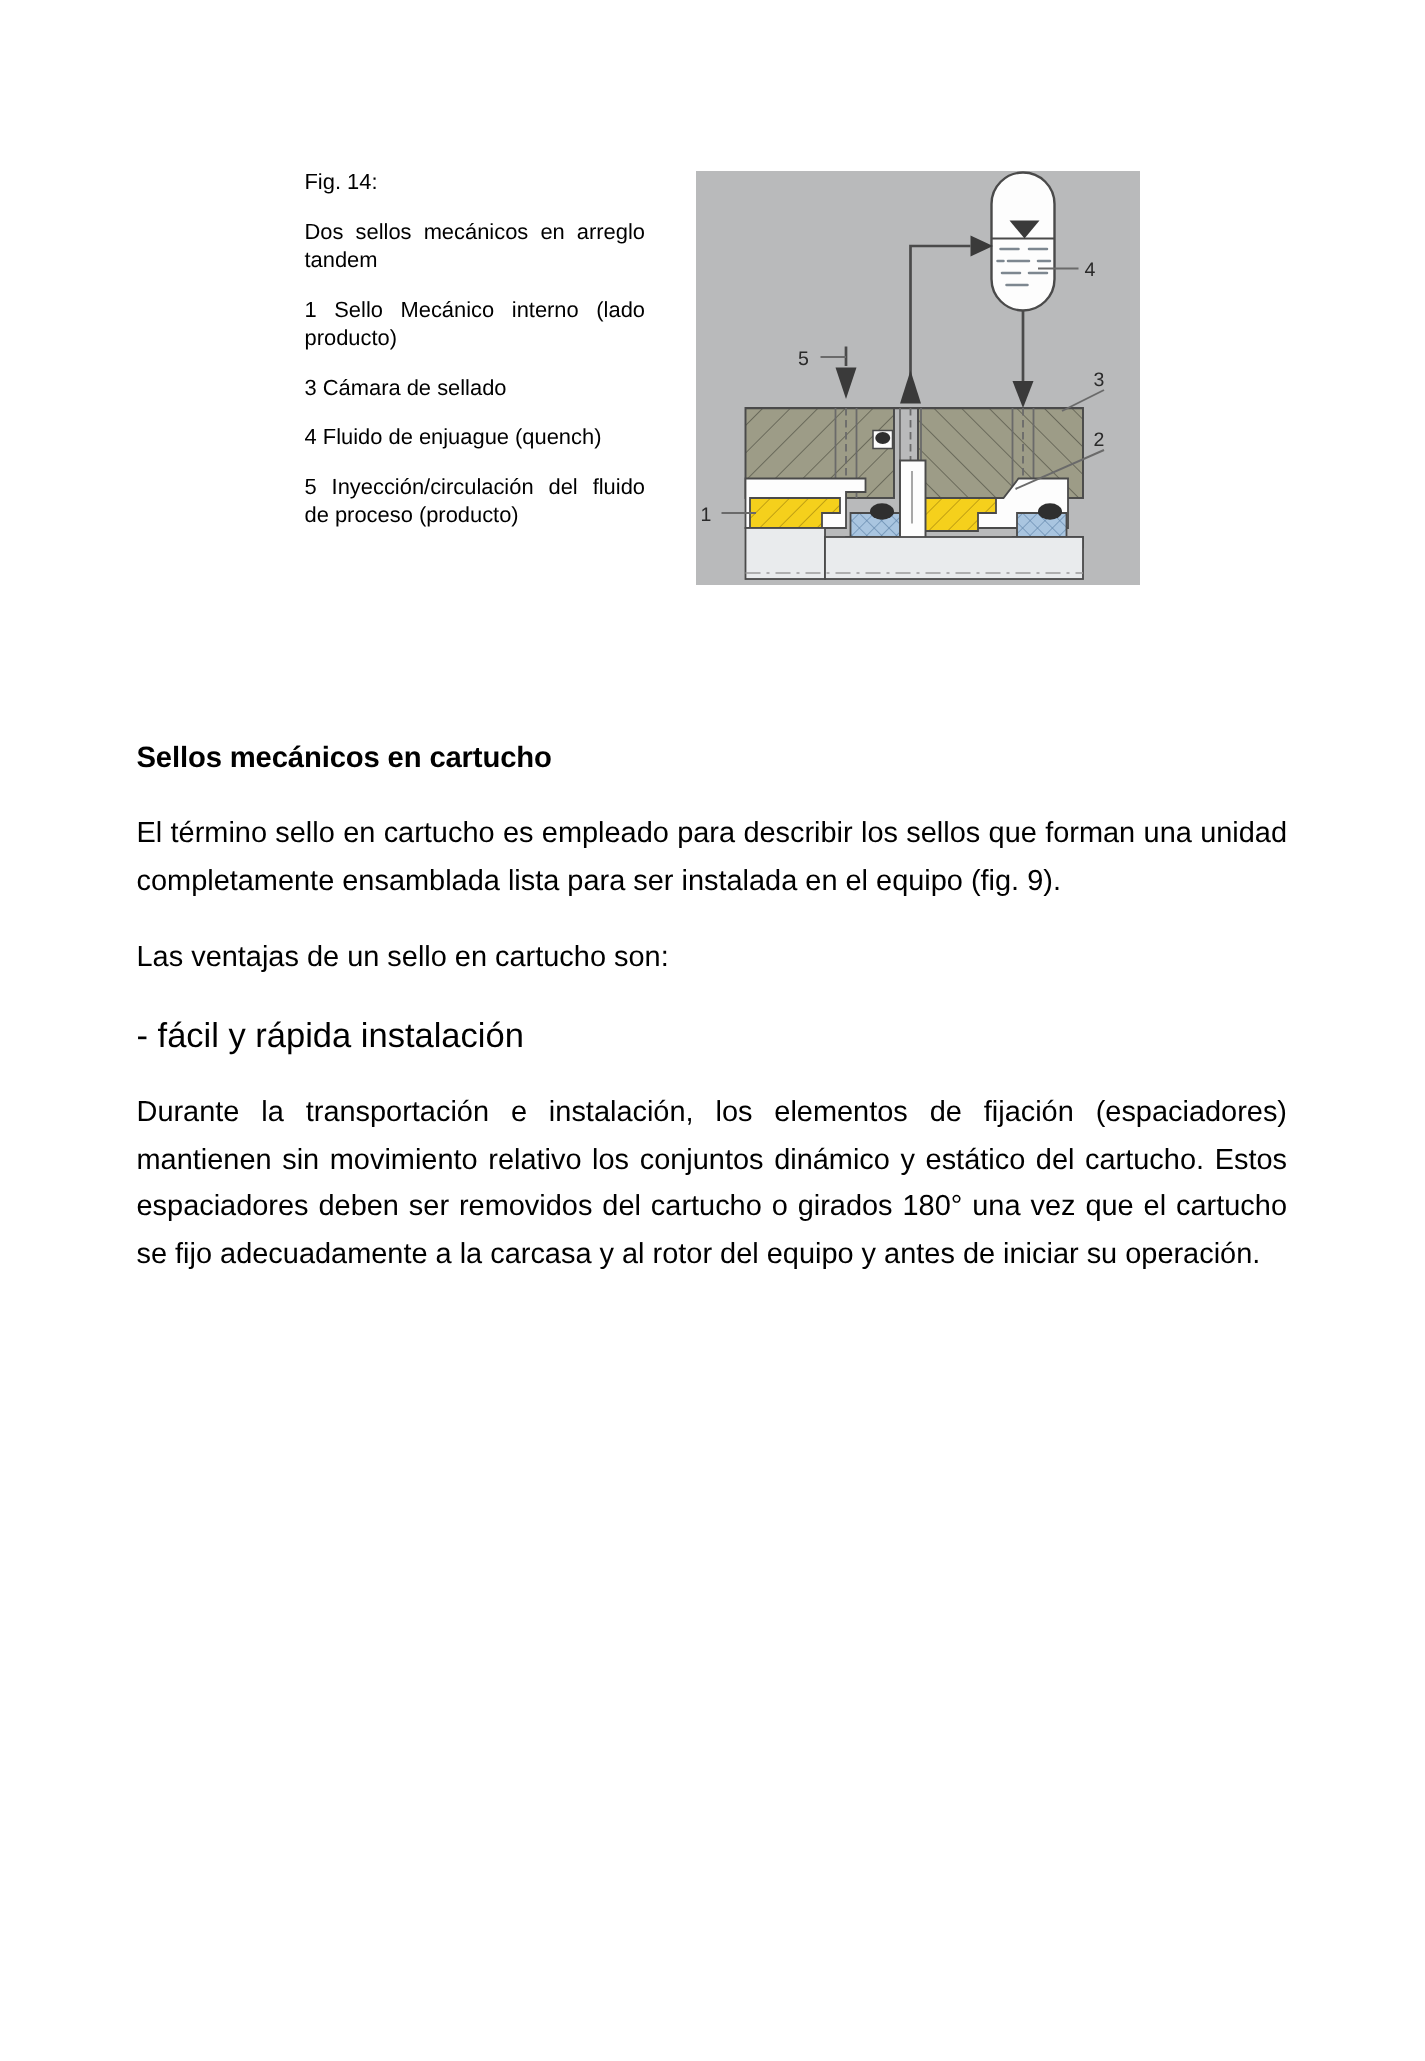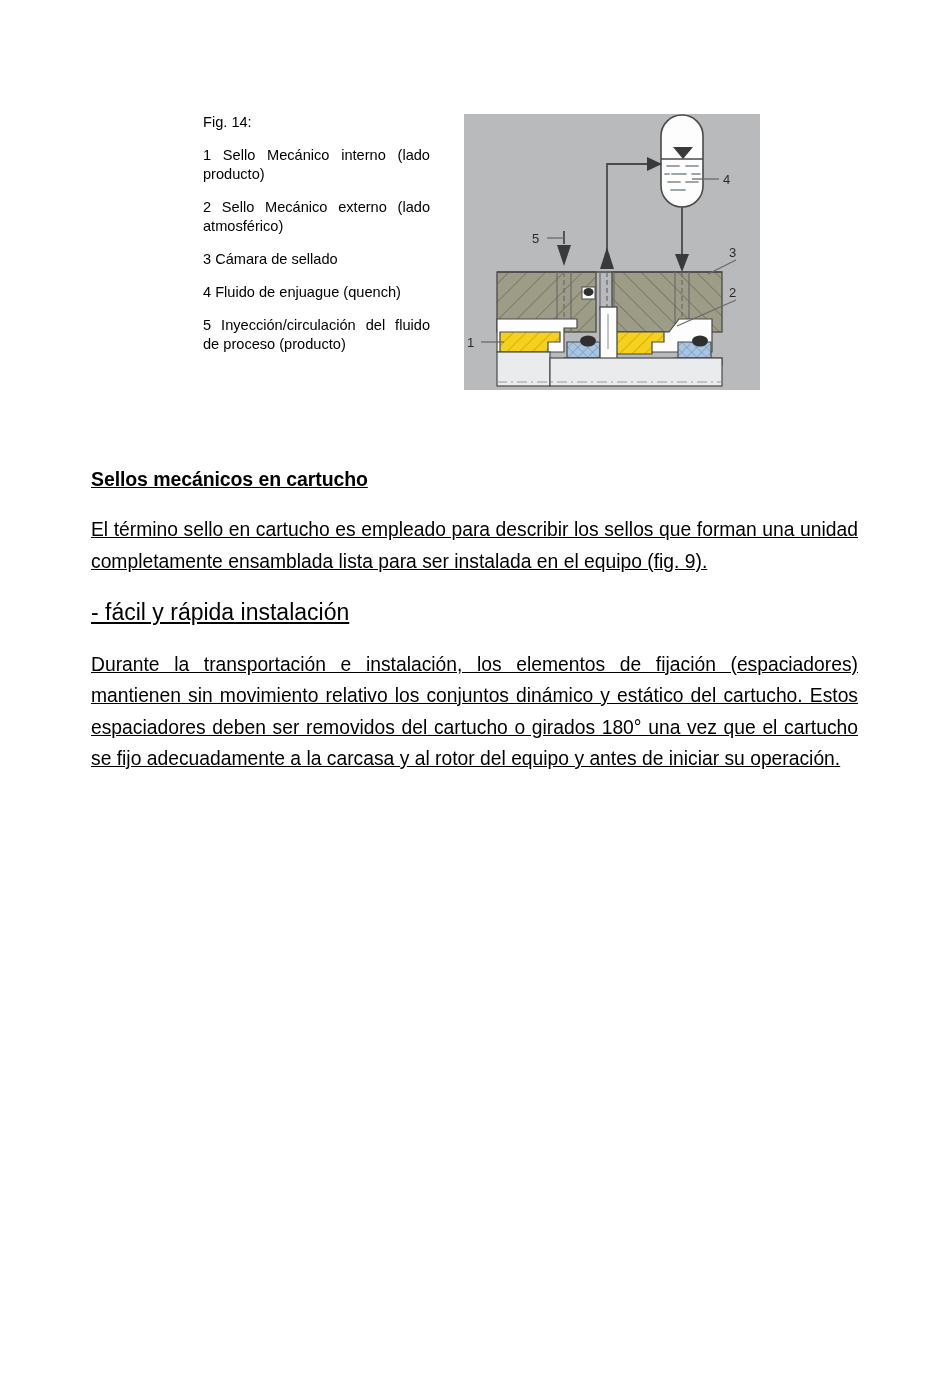--- a/index.html
+++ b/index.html
@@ -49,23 +49,22 @@
     height: 276px;
     background: #b9babb;
     overflow: hidden;
   }
   #figure-image svg { display: block; }
 
   
   #body-content {
     position: absolute;
     left: 91px;
-    top: 466px;
+    top: 492px;
     width: 767px;
-    text-decoration: underline;
   }
   .heading {
     font-size: 19.5px;
     font-weight: bold;
     line-height: 26px;
     margin: 0 0 22px 0;
     letter-spacing: -0.1px;
   }
   .para {
     font-size: 19.3px;
@@ -92,22 +91,22 @@
     text-justify: inter-word;
   }
 </style>
 </head>
 <body>
 
 <div id="figure-block">
 
   <div id="figure-caption">
     <p>Fig. 14:</p>
+    <p>Dos sellos mecánicos en arreglo tandem</p>
     <p>1  Sello  Mecánico  interno (lado producto)</p>
-    <p>2  Sello  Mecánico  externo (lado atmosférico)</p>
     <p>3 Cámara de sellado</p>
     <p>4   Fluido   de   enjuague (quench)</p>
     <p>5  Inyección/circulación  del fluido de proceso (producto)</p>
   </div>
 
   <div id="figure-image">
     <svg width="296" height="276" viewBox="0 0 296 276" xmlns="http://www.w3.org/2000/svg">
       <defs>
 
         <pattern id="hatchHousing" width="13" height="13" patternUnits="userSpaceOnUse" patternTransform="rotate(45)">
@@ -263,15 +262,16 @@
         <line x1="213" y1="212" x2="272" y2="186" stroke="#6a6a6a" stroke-width="1.3"></line>
         <text x="265" y="183" font-family="Liberation Sans, sans-serif" font-size="13" fill="#2a2a2a">2</text>
       </g>
     </svg>
   </div>
 </div>
 
 <div id="body-content">
   <h2 class="heading">Sellos mecánicos en cartucho</h2>
   <p class="para">El término sello en cartucho es empleado para describir los sellos que forman una unidad completamente ensamblada lista para ser instalada en el equipo (fig. 9).</p>
+  <p class="para-noj">Las ventajas de un sello en cartucho son:</p>
   <p class="bullet">- fácil y rápida instalación</p>
   <p class="para last">Durante la transportación e instalación, los elementos de fijación (espaciadores) mantienen sin movimiento relativo los conjuntos dinámico y estático del cartucho. Estos espaciadores deben ser removidos del cartucho o girados 180° una vez que el cartucho se fijo adecuadamente a la carcasa y al rotor del equipo y antes de iniciar su operación.</p>
 </div>
 
 </body></html>

